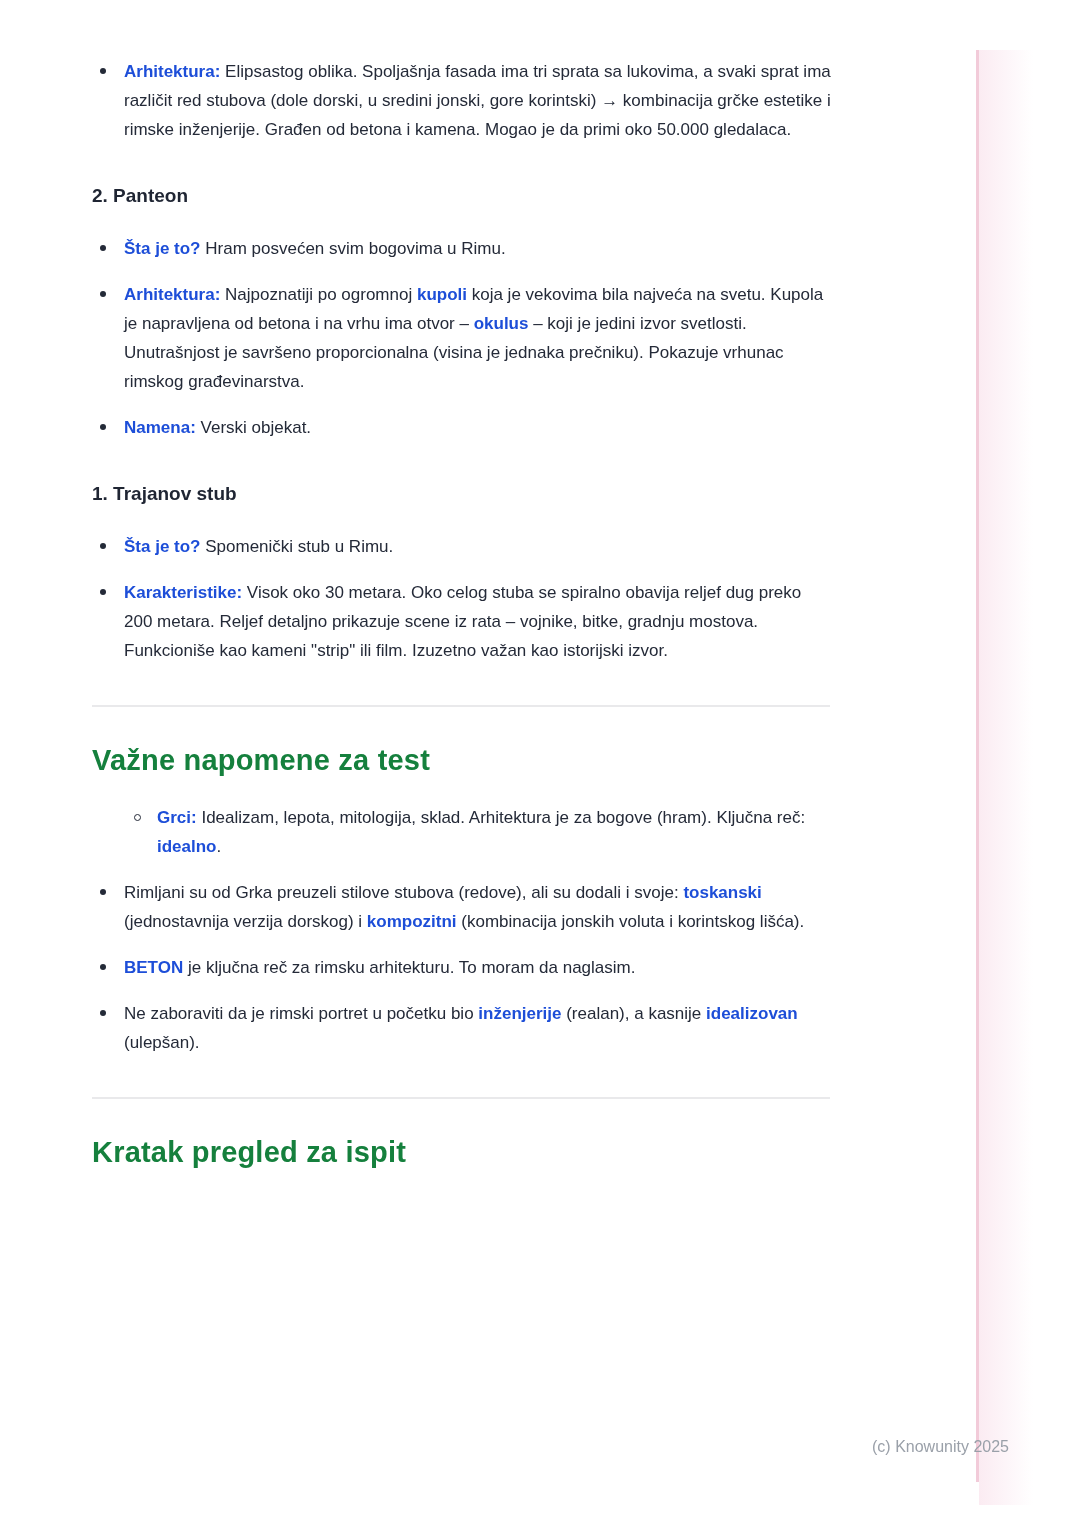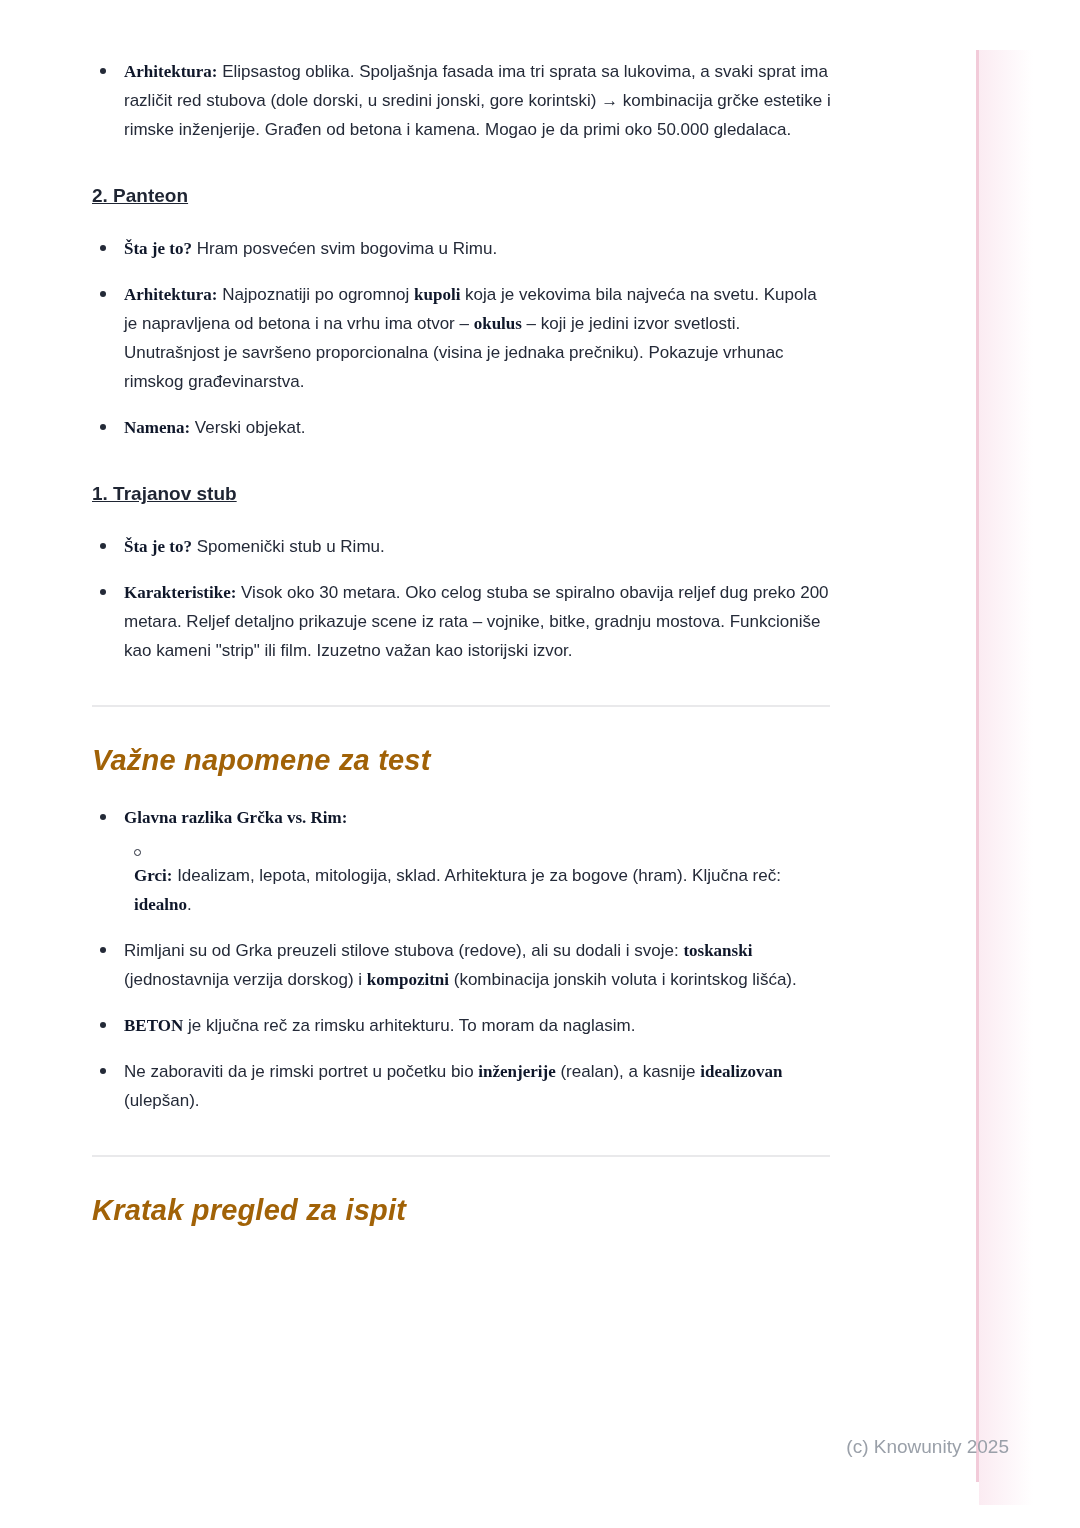--- a/index.html
+++ b/index.html
@@ -24,30 +24,28 @@
     line-height: 29px;
   }
   .content > :first-child { margin-top: 0; }
 
   .doc-heading {
     font-size: 19px;
     line-height: 24px;
     font-weight: 700;
     margin: 40px 0 0 0;
     color: #1f2533;
-    text-decoration: underline;
   }
   .pink-heading {
     font-size: 29px;
     line-height: 34px;
     font-weight: 700;
     margin: 36px 0 0 0;
-    color: #a16207;
+    color: #15803d;
     letter-spacing: 0.2px;
-    font-style: italic;
   }
   .divider {
     border: none;
     border-top: 2px solid #e9e9eb;
     height: 0;
     margin: 40px 0 0 0;
     width: 738px;
   }
   .bullet-list {
     margin: 26px 0 0 0;
@@ -83,21 +81,21 @@
   .ring {
     display: block;
     width: 5px;
     height: 5px;
     margin-top: 11px;
     border-radius: 50%;
     border: 1.5px solid #242a38;
     background: transparent;
   }
   .li-text { flex: 1 1 auto; }
-  .li-text b { font-weight: 700; color: #0f172a; font-family: Liberation Serif, serif; }
+  .li-text b { font-weight: 700; color: #1d4ed8; }
 
   .scroll-halo {
     position: absolute;
     left: 979px;
     top: 50px;
     width: 54px;
     height: 1455px;
     background: linear-gradient(90deg, rgba(248,219,231,0.55), rgba(255,255,255,0));
     pointer-events: none;
   }
@@ -106,21 +104,21 @@
     left: 976px;
     top: 50px;
     width: 3px;
     height: 1432px;
     background: #f2cbd9;
   }
   .footer-credit {
     position: absolute;
     top: 1438px;
     right: 71px;
-    font-size: 19px;
+    font-size: 16px;
     line-height: 18px;
     color: #9aa0a9;
     z-index: 5;
   }
 </style>
 </head>
 <body>
 
 <div class="content">
     <ul class="bullet-list">
@@ -163,26 +161,20 @@
       <li class="li l1">
         <span class="marker-box-l1">
           <span class="dot"></span>
         </span>
         <span class="li-text"><b>Karakteristike:</b><span> Visok oko 30 metara. Oko celog stuba se spiralno obavija reljef dug preko 200 metara. Reljef detaljno prikazuje scene iz rata – vojnike, bitke, gradnju mostova. Funkcioniše kao kameni "strip" ili film. Izuzetno važan kao istorijski izvor.</span></span>
       </li>
     </ul>
     <hr class="divider">
     <div class="pink-heading">Važne napomene za test</div>
     <ul class="bullet-list">
-      <li class="li l1">
-        <span class="marker-box-l1">
-          <span class="dot"></span>
-        </span>
-        <span class="li-text"><b>Glavna razlika Grčka vs. Rim:</b></span>
-      </li>
       <li class="li l2">
         <span class="marker-box-l2">
           <span class="ring"></span>
         </span>
         <span class="li-text"><b>Grci:</b><span> Idealizam, lepota, mitologija, sklad. Arhitektura je za bogove (hram). Ključna reč: </span><b>idealno</b><span>.</span></span>
       </li>
       <li class="li l1">
         <span class="marker-box-l1">
           <span class="dot"></span>
         </span>

